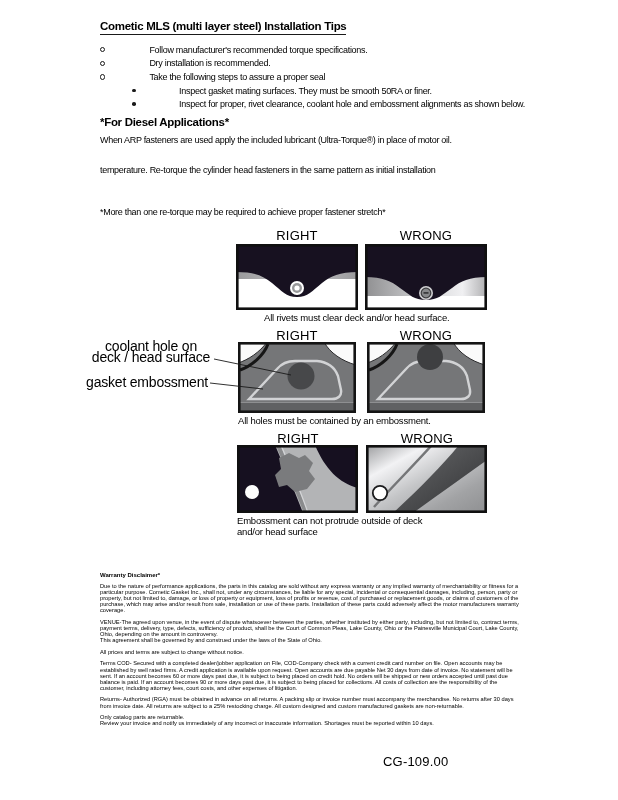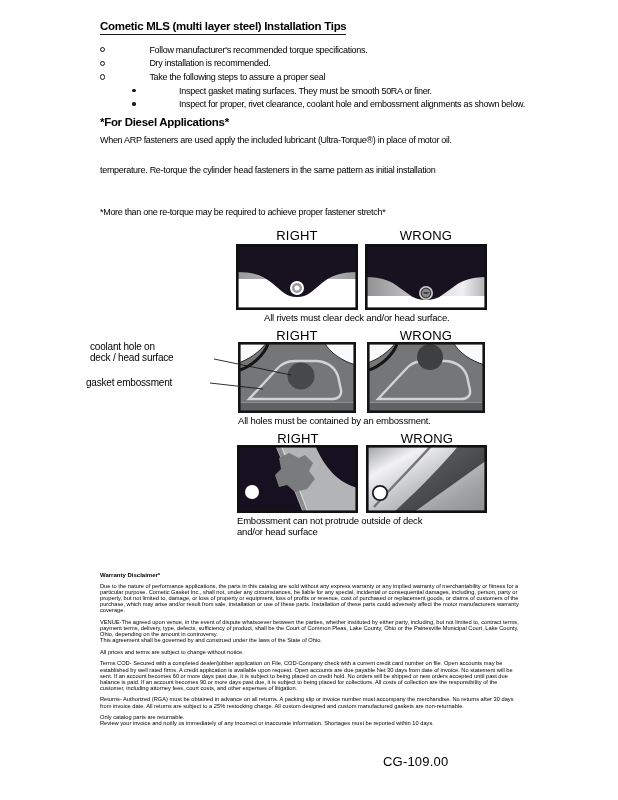--- a/index.html
+++ b/index.html
@@ -28,21 +28,21 @@
 
   .diesel-h { left:100px; top:116px; font-size:11.5px; font-weight:bold; letter-spacing:-0.3px; }
   .body-p { left:100px; font-size:9px; letter-spacing:-0.3px; line-height:12.3px; white-space:nowrap; }
   .p1 { top:134px; }
   .p2 { top:164px; }
   .p3 { top:206px;text-align:right; }
 
   .dlabel { font-size:13px; letter-spacing:0.2px; text-align:center; width:122px; }
   .caption { font-size:9.5px; letter-spacing:-0.2px; line-height:10.8px; white-space:nowrap; }
   .panel-svg { display:block; }
-  .lead-label { font-size:10px; letter-spacing:-0.2px; line-height:11px; text-align:left; width:122px; }
+  .lead-label { font-size:14px; letter-spacing:-0.2px; line-height:11px; text-align:center; width:122px; }
 
   .disc { left:100px; top:572px; width:419px; }
   .disc-h { font-size:6px; font-weight:bold; margin:0 0 5px 0; }
   .disc p { font-size:5.7px; line-height:6.1px; margin:0 0 5.5px 0; }
   .disc p.tight { margin-bottom:0; }
 
   .pagenum { left:383px; top:754px; font-size:13px; letter-spacing:0.2px; }
 
   .overlay { left:0; top:0; pointer-events:none; }
 </style>

